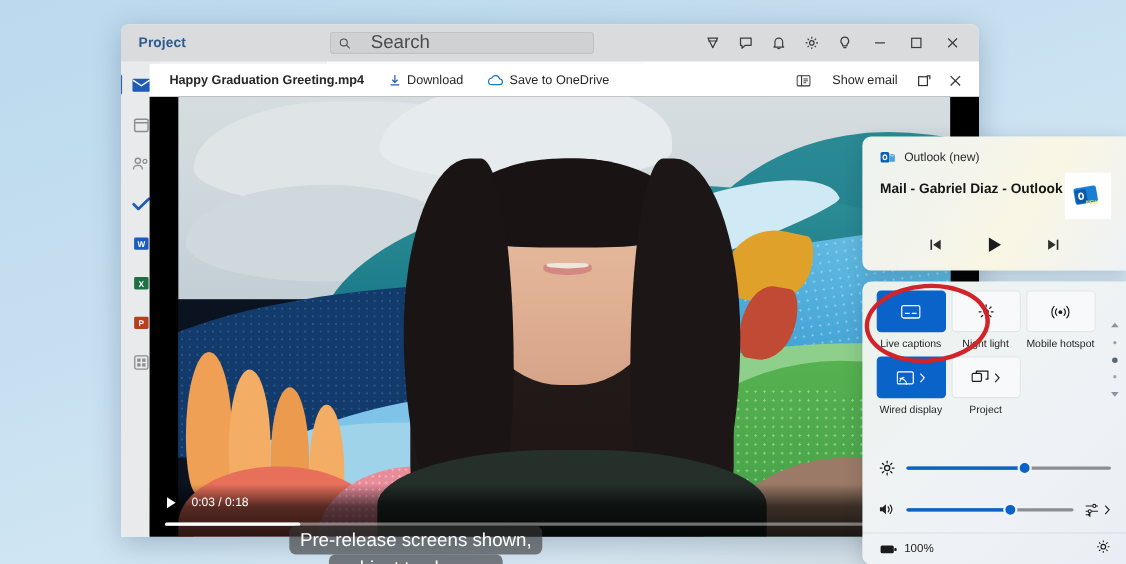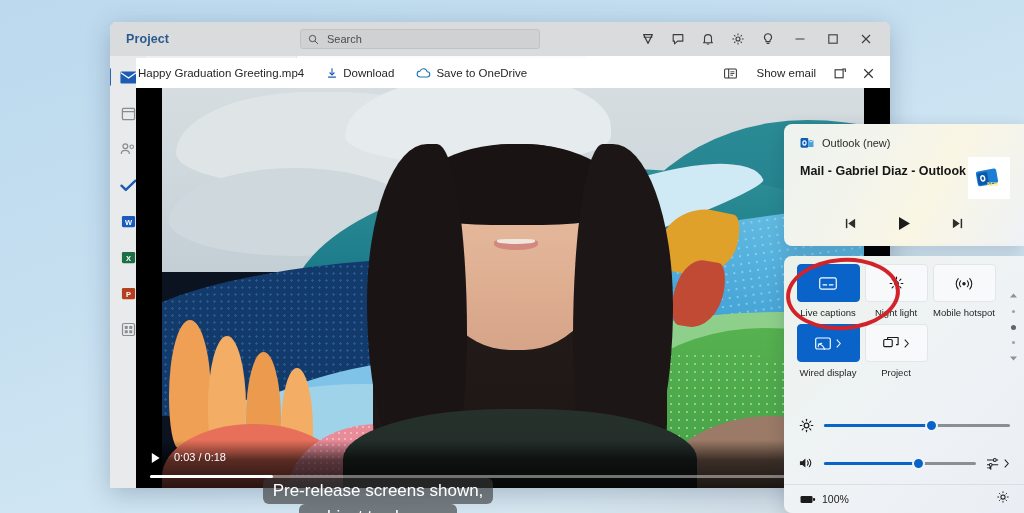--- a/index.html
+++ b/index.html
@@ -24,21 +24,21 @@
     display:flex;align-items:center;
   }
   #outlook-brand{
     margin-left:16px;font-size:12.5px;color:#2d5a8e;font-weight:600;letter-spacing:.1px;
   }
   #search-box{
     position:absolute;left:190px;top:7px;width:240px;height:20px;
     background:#cfd1d3;border:1px solid #c0c2c4;border-radius:3px;
     display:flex;align-items:center;padding-left:7px;box-sizing:border-box;
   }
-  #search-box .lbl{font-size:11px;color:#4a4c4e;margin-left:8px;}
+  #search-box .lbl{font-size:17px;color:#4a4c4e;margin-left:18px;}
   .titlebar-icons{
     position:absolute;right:8px;top:0;height:34px;display:flex;align-items:center;gap:0px;
   }
   .tb-ico{
     width:30px;height:34px;display:flex;align-items:center;justify-content:center;
     color:#3a3c3e;
   }
   .tb-ico.wc{width:33px;}
 
   
@@ -76,21 +76,21 @@
   #msg-dot{position:absolute;left:178px;top:424px;width:15px;height:13px;}
 
   
   #preview-overlay{
     position:absolute;left:26px;top:36px;width:754px;height:430px;
   }
   #preview-bar{
     position:absolute;left:0;top:0;width:100%;height:30px;background:#ffffff;
     display:flex;align-items:center;
   }
-  #preview-filename{font-size:11.5px;color:#262626;margin-left:2px;}
+  #preview-filename{font-size:11.5px;color:#262626;margin-left:18px;font-weight:bold;}
   .pv-action{display:flex;align-items:center;gap:5px;margin-left:22px;font-size:11.5px;color:#262626;}
   #preview-right{position:absolute;right:10px;top:0;height:30px;display:flex;align-items:center;gap:4px;}
   #show-email{display:flex;align-items:center;gap:20px;font-size:11.5px;color:#262626;padding:0 8px;}
   .pv-ico{width:24px;height:30px;display:flex;align-items:center;justify-content:center;color:#333;}
 
   
   #video-stage{
     position:absolute;left:0;top:30px;width:754px;height:400px;background:#000;overflow:hidden;
   }
   #video-frame{

